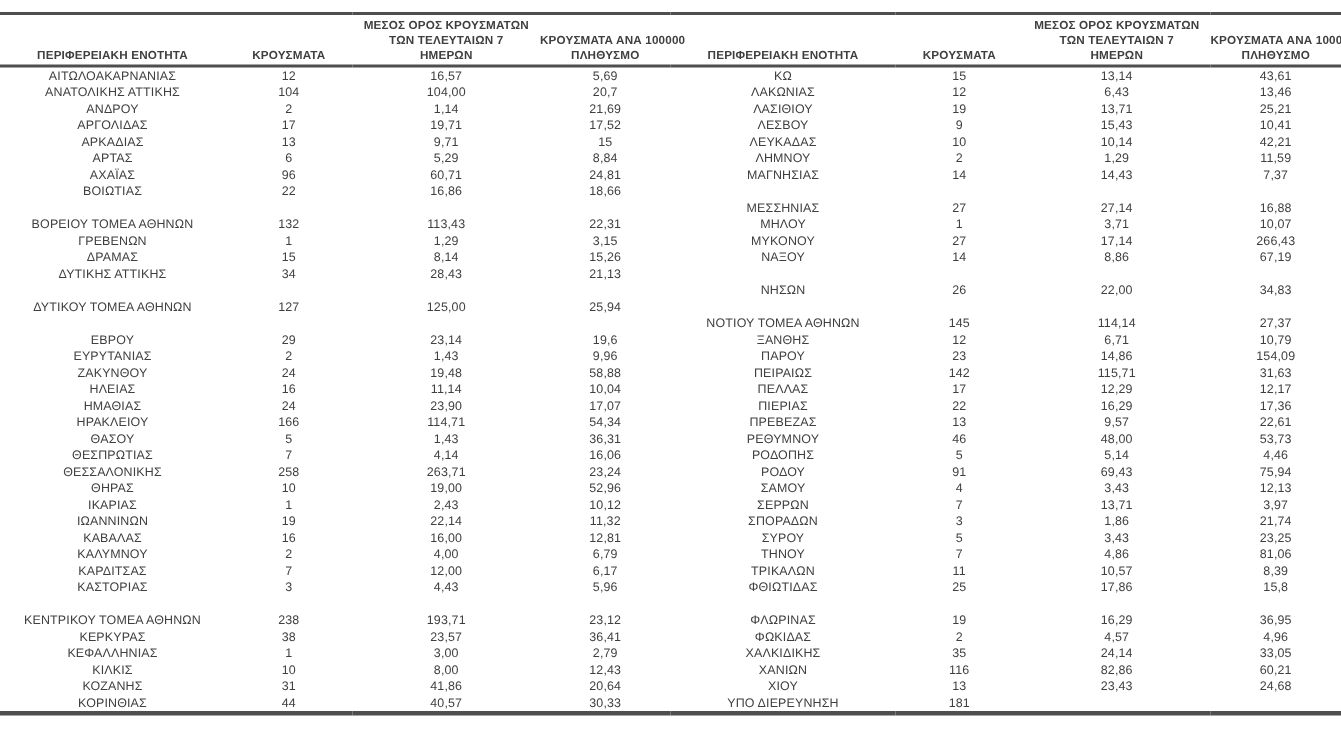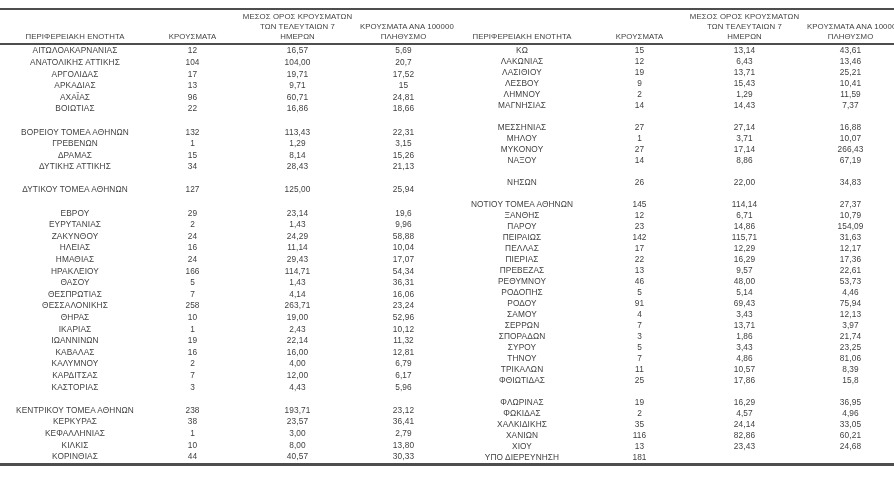--- a/index.html
+++ b/index.html
@@ -16,21 +16,21 @@
     table-layout: fixed;
     width: 447px;
     border-top: 2px solid #4e4e4e;
     border-bottom: 3px solid #4e4e4e;
   }
   col.c-region  { width: 150px; }
   col.c-cases   { width: 85px; }
   col.c-avg     { width: 125px; }
   col.c-per100k { width: 87px; }
   th {
-    font-weight: normal;
+    font-weight: bold;
     vertical-align: bottom;
     text-align: center;
     font-size: 7.8px;
     line-height: 10px;
     letter-spacing: 0.1px;
     padding: 2px 0 1px 0;
     border-bottom: 2px solid #4e4e4e;
     white-space: pre;
     overflow: visible;
   }
@@ -76,32 +76,44 @@
           <td>16,57</td>
           <td>5,69</td>
         </tr>
         <tr>
           <td>ΑΝΑΤΟΛΙΚΗΣ ΑΤΤΙΚΗΣ</td>
           <td>104</td>
           <td>104,00</td>
           <td>20,7</td>
         </tr>
         <tr>
+          <td>ΑΝΔΡΟΥ</td>
+          <td>2</td>
+          <td>1,14</td>
+          <td>21,69</td>
+        </tr>
+        <tr>
           <td>ΑΡΓΟΛΙΔΑΣ</td>
           <td>17</td>
           <td>19,71</td>
           <td>17,52</td>
         </tr>
         <tr>
           <td>ΑΡΚΑΔΙΑΣ</td>
           <td>13</td>
           <td>9,71</td>
           <td>15</td>
         </tr>
         <tr>
+          <td>ΑΡΤΑΣ</td>
+          <td>6</td>
+          <td>5,29</td>
+          <td>8,84</td>
+        </tr>
+        <tr>
           <td>ΑΧΑΪΑΣ</td>
           <td>96</td>
           <td>60,71</td>
           <td>24,81</td>
         </tr>
         <tr>
           <td>ΒΟΙΩΤΙΑΣ</td>
           <td>22</td>
           <td>16,86</td>
           <td>18,66</td>
@@ -153,33 +165,33 @@
         </tr>
         <tr>
           <td>ΕΥΡΥΤΑΝΙΑΣ</td>
           <td>2</td>
           <td>1,43</td>
           <td>9,96</td>
         </tr>
         <tr>
           <td>ΖΑΚΥΝΘΟΥ</td>
           <td>24</td>
-          <td>24,29</td>
+          <td>19,48</td>
           <td>58,88</td>
         </tr>
         <tr>
           <td>ΗΛΕΙΑΣ</td>
           <td>16</td>
           <td>11,14</td>
           <td>10,04</td>
         </tr>
         <tr>
           <td>ΗΜΑΘΙΑΣ</td>
           <td>24</td>
-          <td>29,43</td>
+          <td>23,90</td>
           <td>17,07</td>
         </tr>
         <tr>
           <td>ΗΡΑΚΛΕΙΟΥ</td>
           <td>166</td>
           <td>114,71</td>
           <td>54,34</td>
         </tr>
         <tr>
           <td>ΘΑΣΟΥ</td>
@@ -259,21 +271,27 @@
         <tr>
           <td>ΚΕΦΑΛΛΗΝΙΑΣ</td>
           <td>1</td>
           <td>3,00</td>
           <td>2,79</td>
         </tr>
         <tr>
           <td>ΚΙΛΚΙΣ</td>
           <td>10</td>
           <td>8,00</td>
-          <td>13,80</td>
+          <td>12,43</td>
+        </tr>
+        <tr>
+          <td>ΚΟΖΑΝΗΣ</td>
+          <td>31</td>
+          <td>41,86</td>
+          <td>20,64</td>
         </tr>
         <tr>
           <td>ΚΟΡΙΝΘΙΑΣ</td>
           <td>44</td>
           <td>40,57</td>
           <td>30,33</td>
         </tr>
       </tbody>
   </table>
 
@@ -314,20 +332,26 @@
           <td>13,71</td>
           <td>25,21</td>
         </tr>
         <tr>
           <td>ΛΕΣΒΟΥ</td>
           <td>9</td>
           <td>15,43</td>
           <td>10,41</td>
         </tr>
         <tr>
+          <td>ΛΕΥΚΑΔΑΣ</td>
+          <td>10</td>
+          <td>10,14</td>
+          <td>42,21</td>
+        </tr>
+        <tr>
           <td>ΛΗΜΝΟΥ</td>
           <td>2</td>
           <td>1,29</td>
           <td>11,59</td>
         </tr>
         <tr>
           <td>ΜΑΓΝΗΣΙΑΣ</td>
           <td>14</td>
           <td>14,43</td>
           <td>7,37</td>

